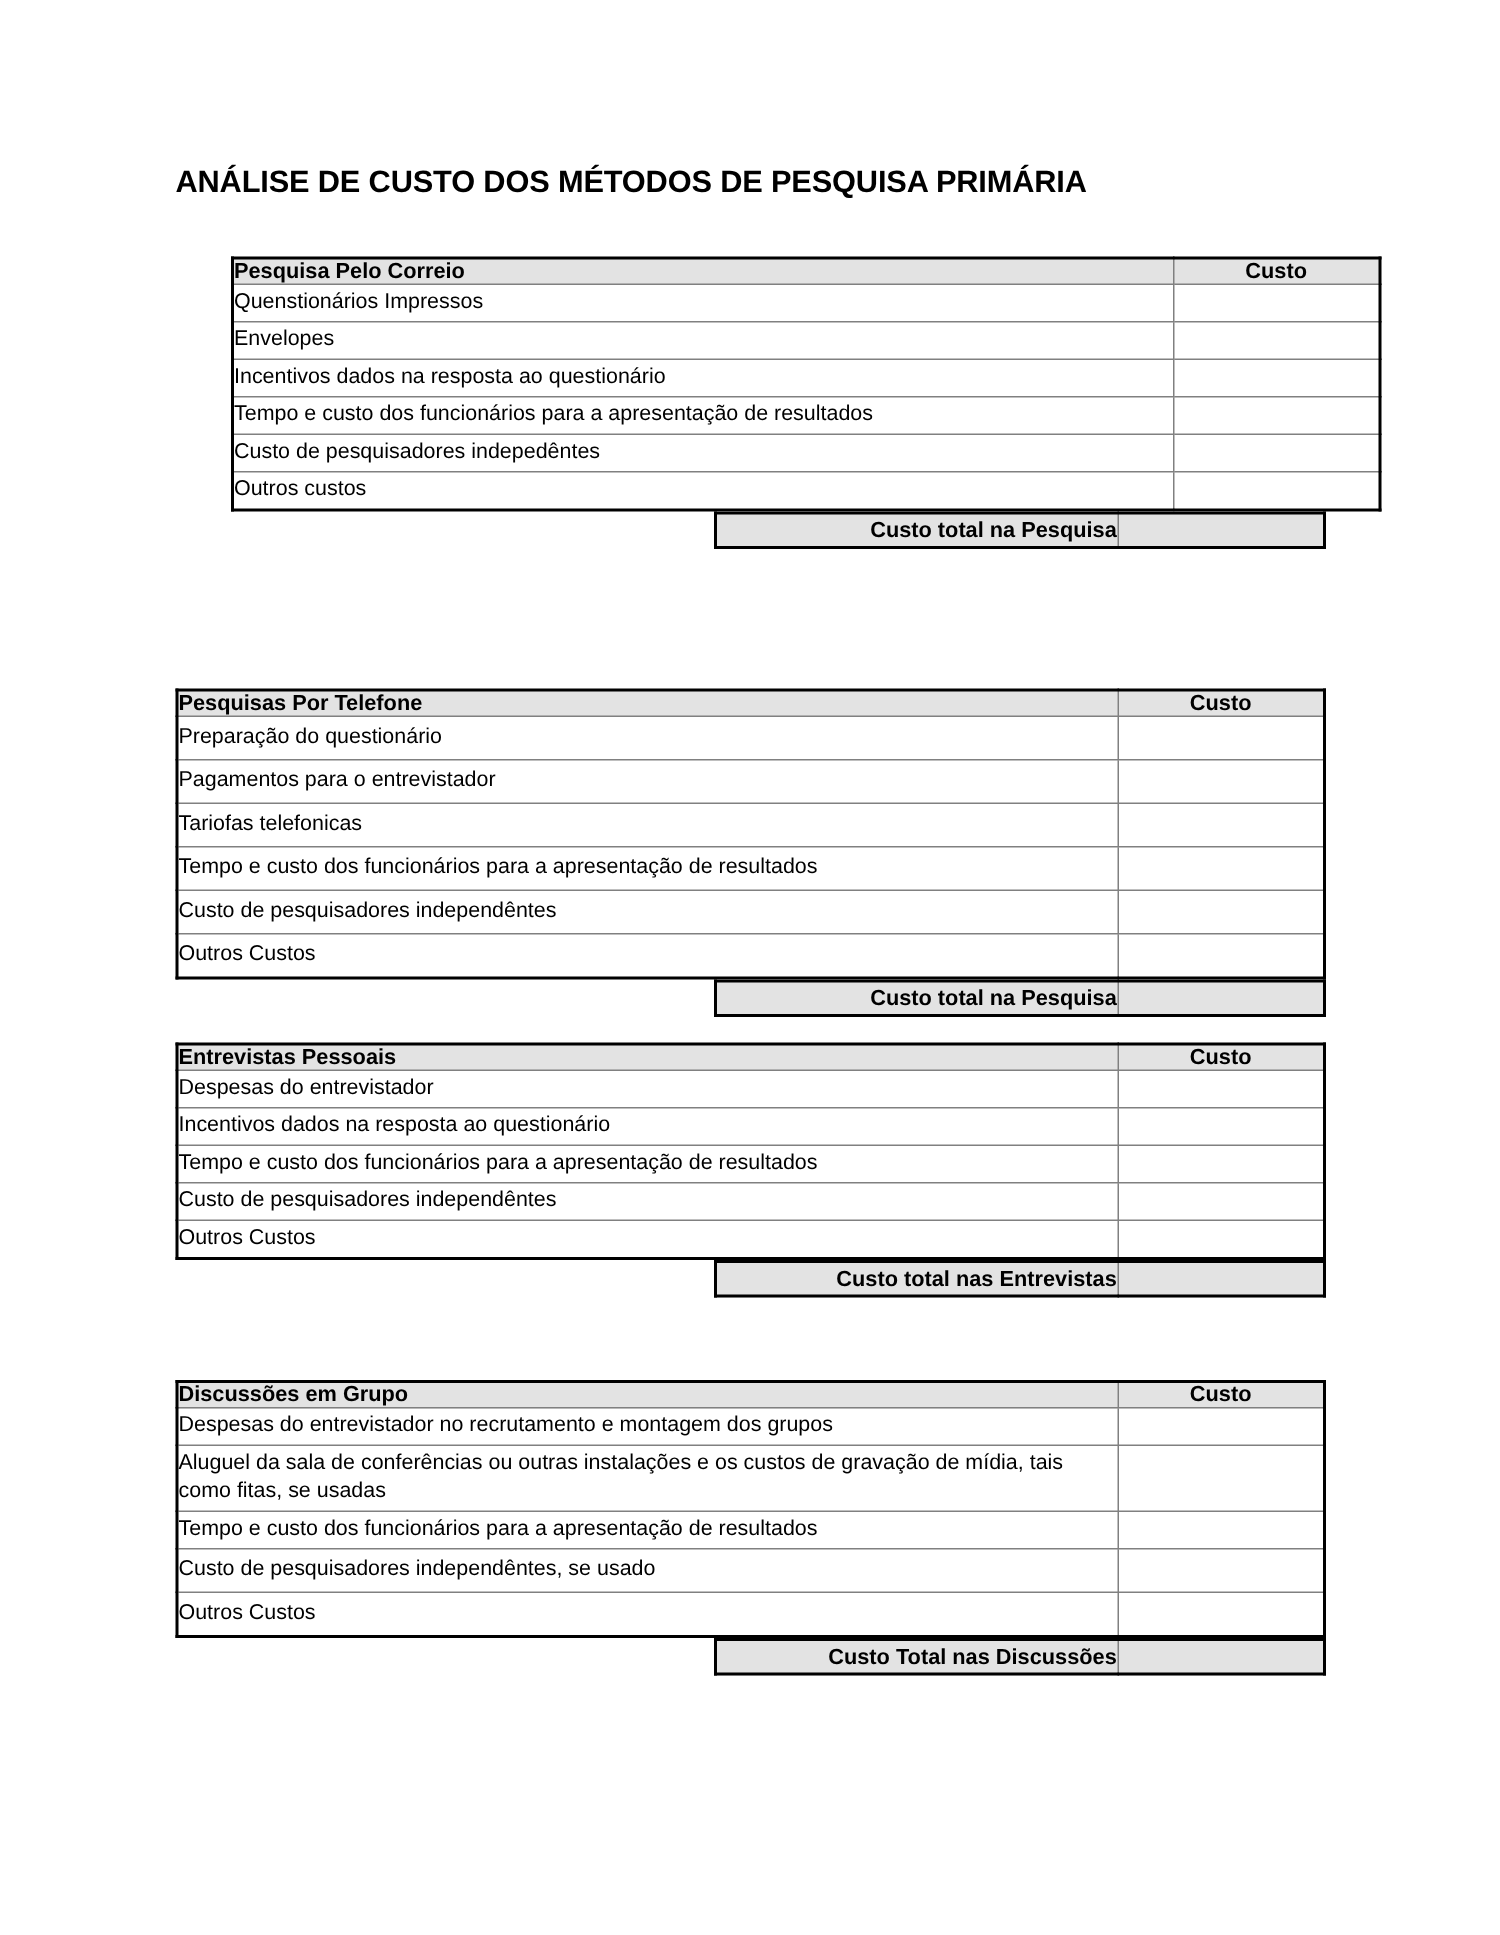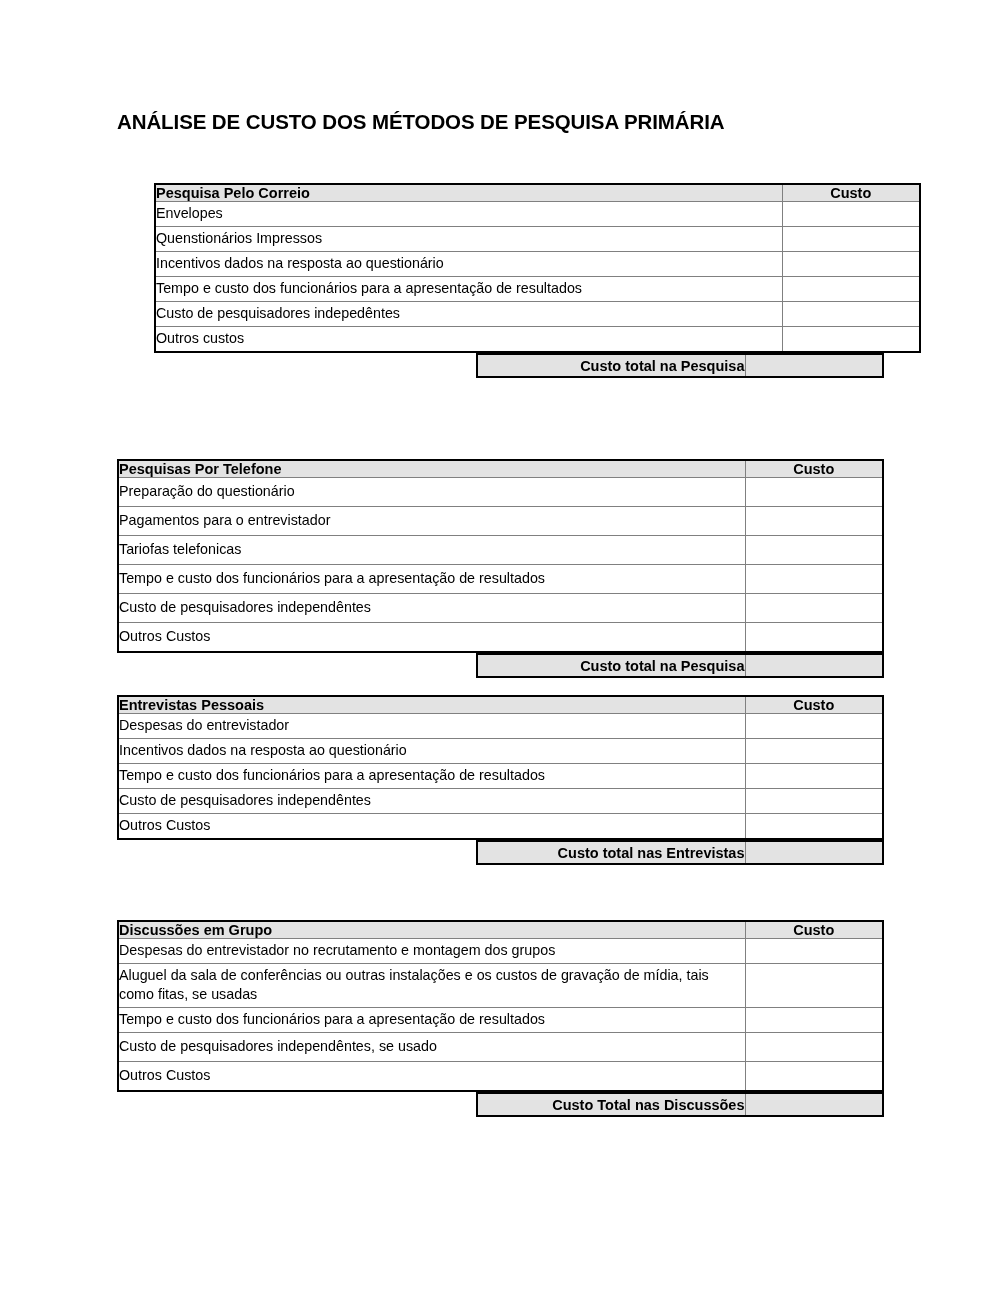--- a/index.html
+++ b/index.html
@@ -115,39 +115,39 @@
   }
   td.total-cost { background: #e3e3e3; }
 </style>
 </head>
 <body>
 
 <div class="page">
 
   <div class="doc-title">ANÁLISE DE CUSTO DOS MÉTODOS DE PESQUISA PRIMÁRIA</div>
 
-  <div class="tbl-block" style="top:183px;padding-left:37px;">
+  <div class="tbl-block" style="top:171px;padding-left:37px;">
     <table class="cost-table rh-compact">
       <colgroup>
           <col class="c-label">
           <col class="c-cost">
         </colgroup>
       <thead>
         <tr class="hdr-row">
           <th class="hdr-label">Pesquisa Pelo Correio</th>
           <th class="hdr-cost">Custo</th>
         </tr>
       </thead>
       <tbody>
         <tr>
+          <td class="row-label">Quenstionários Impressos</td>
+          <td class="row-cost"></td>
+        </tr>
+        <tr>
           <td class="row-label">Envelopes</td>
-          <td class="row-cost"></td>
-        </tr>
-        <tr>
-          <td class="row-label">Quenstionários Impressos</td>
           <td class="row-cost"></td>
         </tr>
         <tr>
           <td class="row-label">Incentivos dados na resposta ao questionário</td>
           <td class="row-cost"></td>
         </tr>
         <tr>
           <td class="row-label">Tempo e custo dos funcionários para a apresentação de resultados</td>
           <td class="row-cost"></td>
         </tr>

